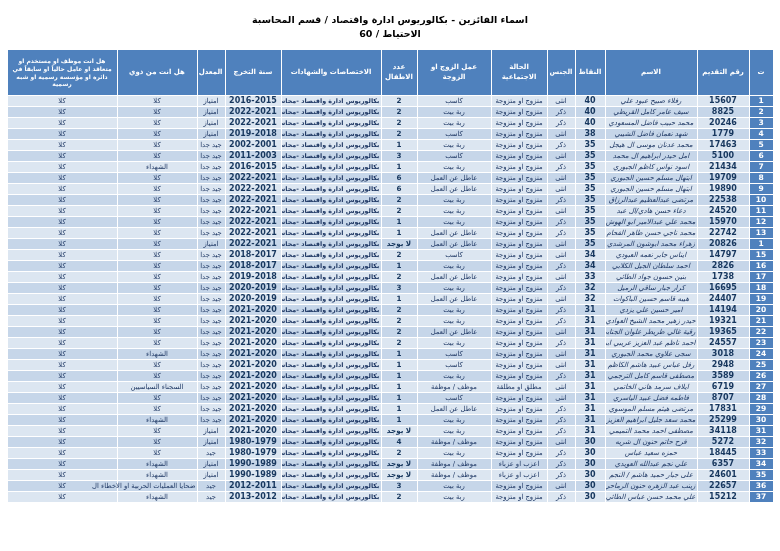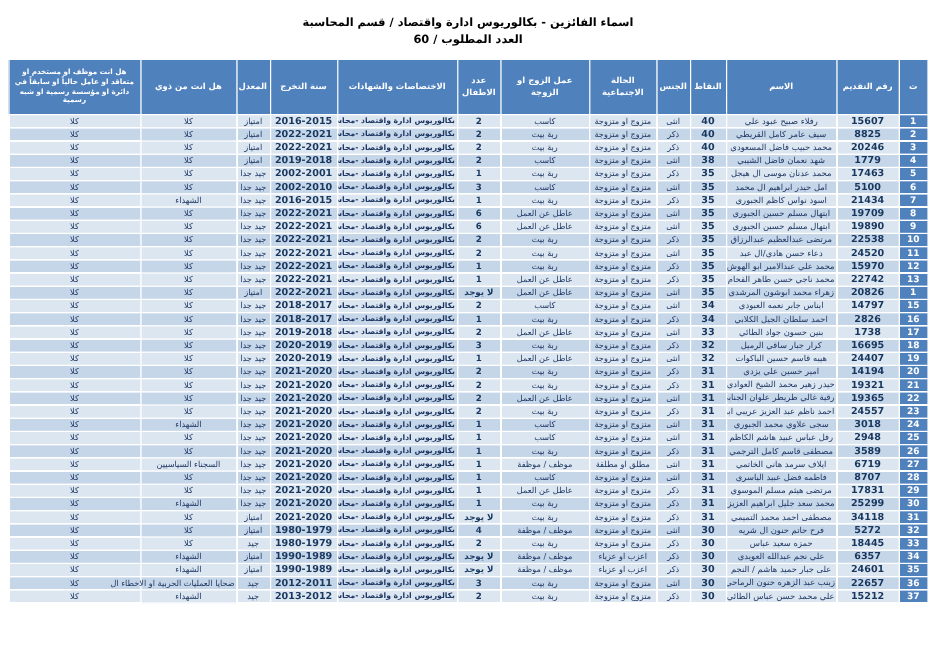--- a/index.html
+++ b/index.html
@@ -63,32 +63,32 @@
     color:#ffffff;
     font-weight:bold;
     font-size:7.5px;
   }
   td.c1,td.c3,td.c9{
     font-weight:bold;
     font-size:8px;
     color:var(--num-color);
   }
   td.c7{font-weight:bold;font-size:7.2px;color:var(--num-color);}
-  td.c2{font-size:7px;}
+  td.c2{font-size:7px;font-style:italic;}
   td.c8{font-size:6.4px;font-weight:bold;}
   td.c11{overflow:visible;}
 </style>
 </head>
 <body>
 
 <div class="page">
 
   <div class="titles">
     <div>اسماء الفائزين - بكالوريوس ادارة واقتصاد / قسم المحاسبة</div>
-    <div>العدد المطلوب / 60</div>
+    <div>الاحتياط / 60</div>
   </div>
 
   <table>
     <colgroup>
       <col style="width:24px">
         <col style="width:52px">
         <col style="width:92px">
         <col style="width:30px">
       <col style="width:28px">
         <col style="width:56px">
@@ -196,21 +196,21 @@
         <tr>
           <td class="c0">6</td>
           <td class="c1">5100</td>
           <td class="c2">امل حيدر ابراهيم ال محمد</td>
           <td class="c3">35</td>
           <td class="c4">انثى</td>
           <td class="c5">متزوج او متزوجة</td>
           <td class="c6">كاسب</td>
           <td class="c7">3</td>
           <td class="c8">بكالوريوس ادارة واقتصاد -محاسبة</td>
-          <td class="c9">2002-2010</td>
+          <td class="c9">2011-2003</td>
           <td class="c10">جيد جدا</td>
           <td class="c11">كلا</td>
           <td class="c12">كلا</td>
         </tr>
         <tr>
           <td class="c0">7</td>
           <td class="c1">21434</td>
           <td class="c2">اسود نواس كاظم الجبوري</td>
           <td class="c3">35</td>
           <td class="c4">ذكر</td>

